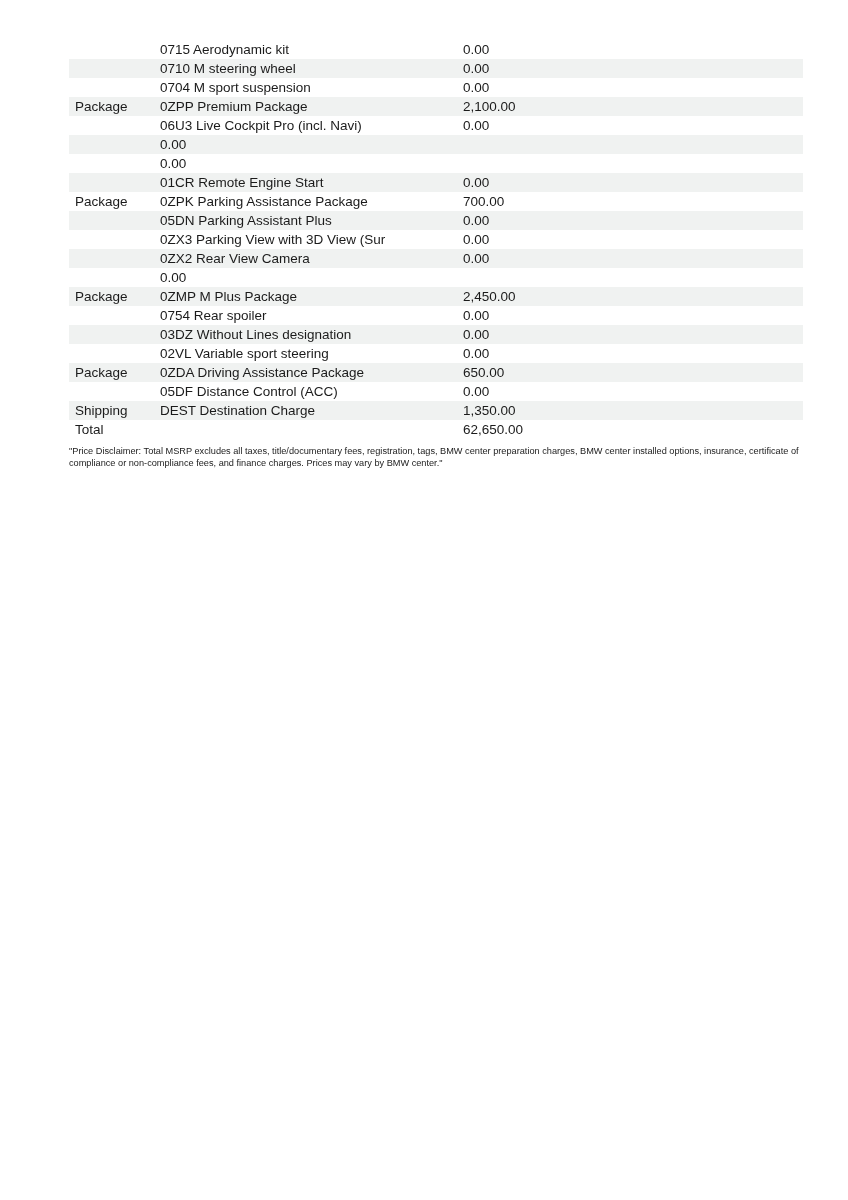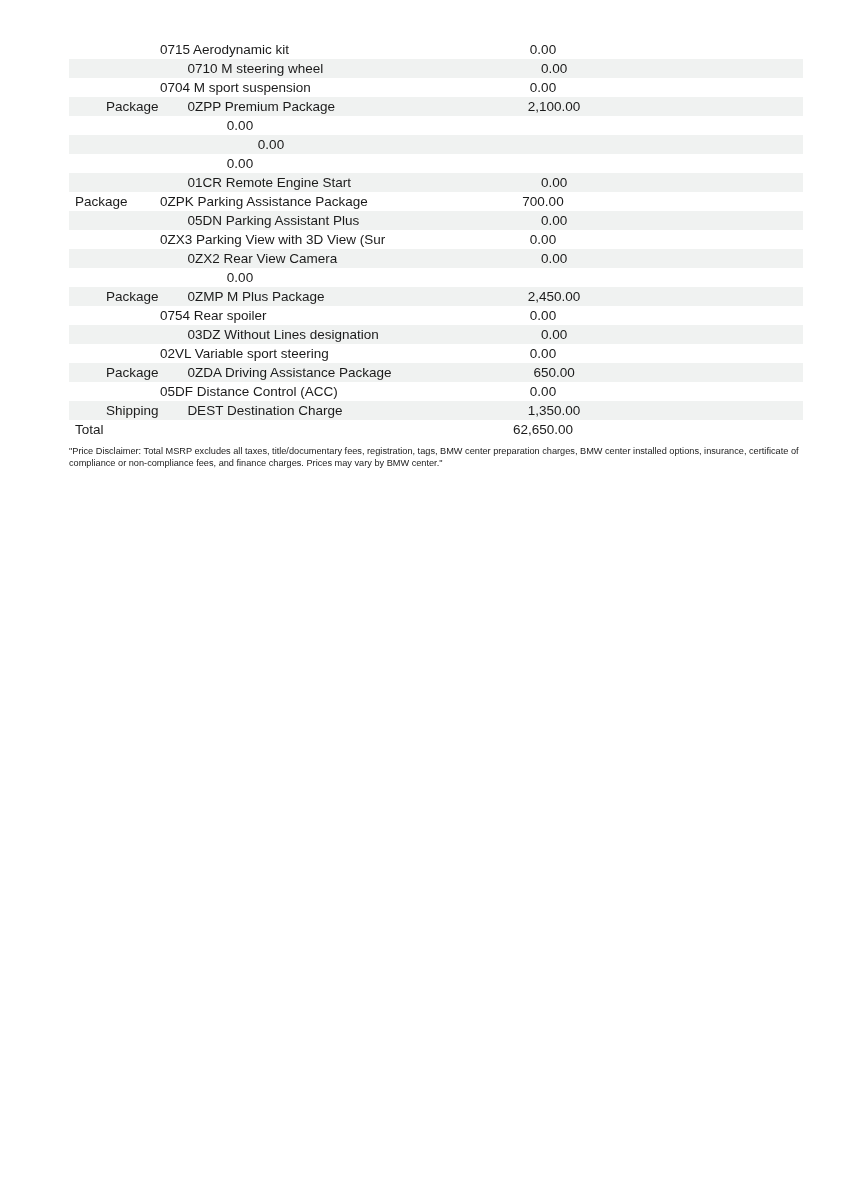--- a/index.html
+++ b/index.html
@@ -25,37 +25,36 @@
   }
   .row {
     display: flex;
     height: 19px;
     line-height: 19px;
     font-size: 13.5px;
     background: #ffffff;
   }
   .row.striped {
     background: #f0f2f1;
-    padding-left: 31px;
   }
   .cell {
     white-space: nowrap;
     overflow: hidden;
   }
   .cell.cat {
     width: 91px;
     padding-left: 6px;
     box-sizing: border-box;
   }
   .cell.item {
     width: 303px;
   }
   .cell.price {
     width: 160px;
-    text-align: center;
+    text-align: left;
   }
   .cell.spacer {
     width: 180px;
   }
   .disclaimer {
     position: absolute;
     left: 57px;
     top: 446px;
     width: 735px;
     font-size: 9.2px;
@@ -87,20 +86,21 @@
     <div class="cell spacer"></div>
   </div>
       <div class="row striped">
     <div class="cell cat">Package</div>
     <div class="cell item">0ZPP Premium Package</div>
     <div class="cell price">2,100.00</div>
     <div class="cell spacer"></div>
   </div>
       <div class="row">
     <div class="cell cat"></div>
+    <div class="cell item">06U3 Live Cockpit Pro (incl. Navi)</div>
     <div class="cell price">0.00</div>
     <div class="cell spacer"></div>
   </div>
       <div class="row striped">
     <div class="cell cat"></div>
     <div class="cell price">0.00</div>
     <div class="cell spacer"></div>
   </div>
       <div class="row">
     <div class="cell cat"></div>

